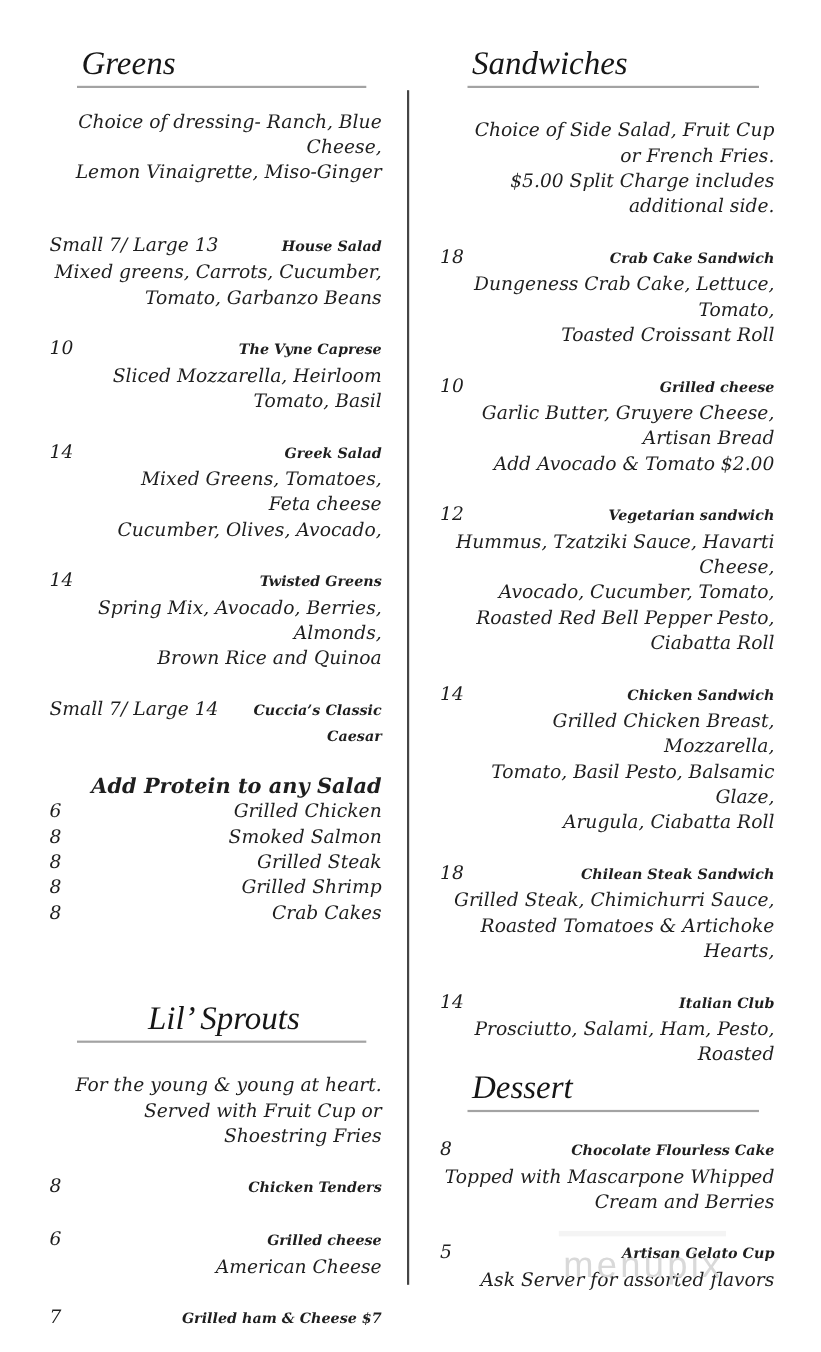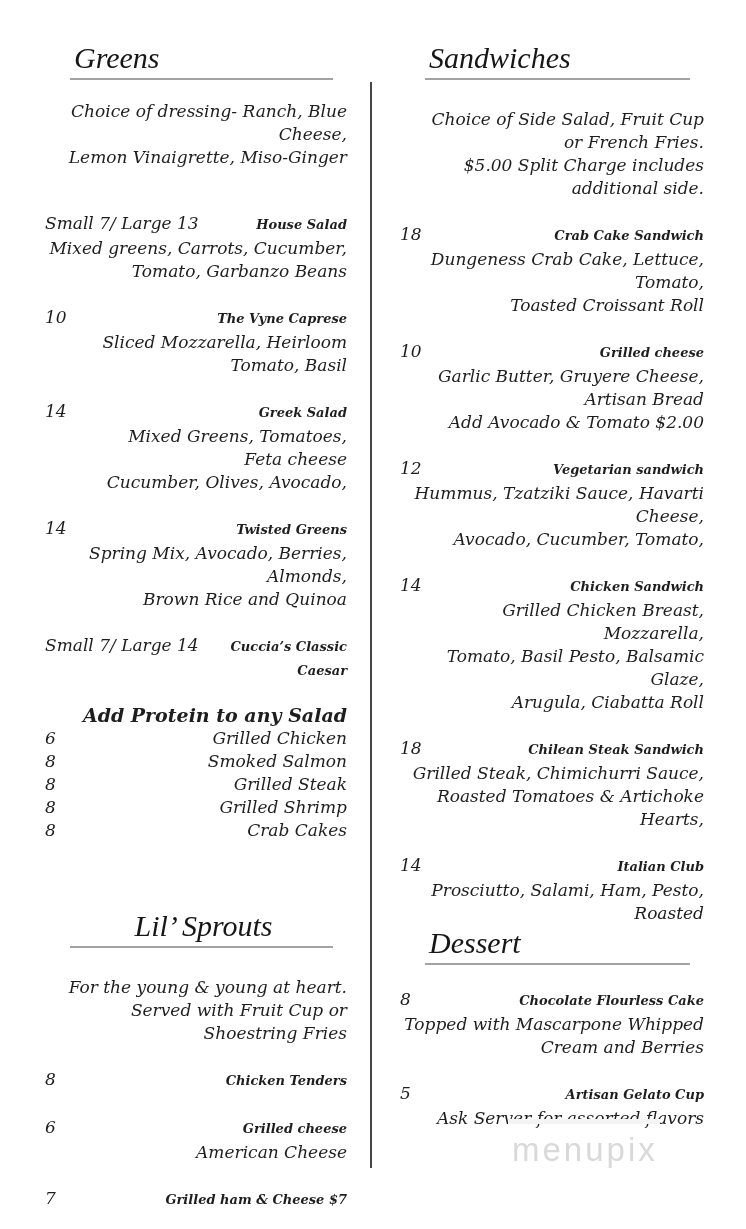--- a/index.html
+++ b/index.html
@@ -208,20 +208,21 @@
         <div class="desc">Add Avocado &amp; Tomato $2.00</div>
       </div>
 
       <div class="item">
         <div class="item-head">
           <span class="price">12</span>
           <span class="iname">Vegetarian sandwich</span>
         </div>
         <div class="desc">Hummus, Tzatziki Sauce, Havarti Cheese,</div>
         <div class="desc">Avocado, Cucumber, Tomato,</div>
+        <div class="desc">Roasted Red Bell Pepper Pesto, Ciabatta Roll</div>
       </div>
 
       <div class="item">
         <div class="item-head">
           <span class="price">14</span>
           <span class="iname">Chicken Sandwich</span>
         </div>
         <div class="desc">Grilled Chicken Breast, Mozzarella,</div>
         <div class="desc">Tomato, Basil Pesto, Balsamic Glaze,</div>
         <div class="desc">Arugula, Ciabatta Roll</div>

